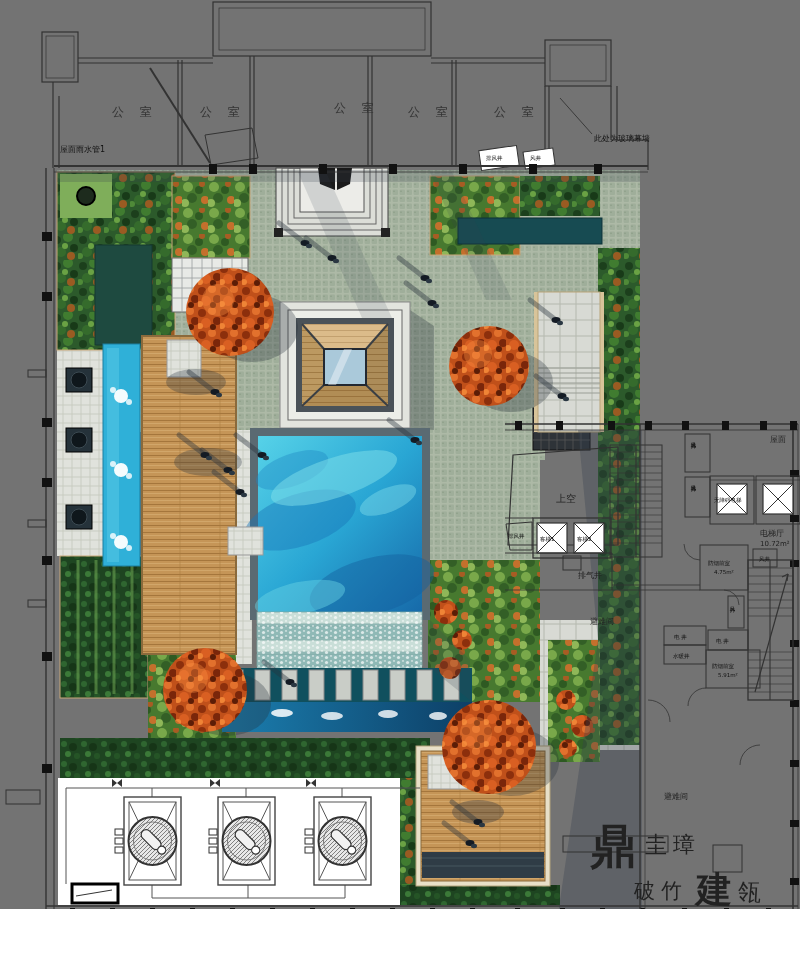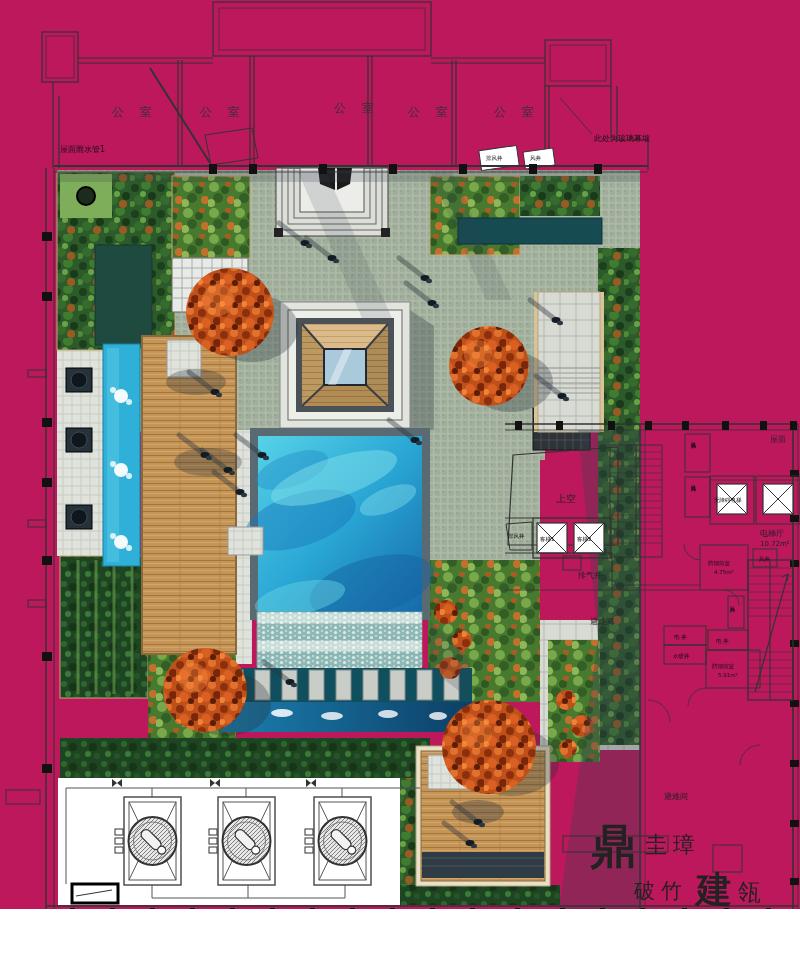--- a/index.html
+++ b/index.html
@@ -1,16 +1,16 @@
 <!DOCTYPE html>
 <html><head>
 <meta charset="utf-8">
 <style>
   html,body{margin:0;padding:0;background:#ffffff;}
-  #stage{position:relative;width:800px;height:909px;background:#be185d;overflow:hidden;
+  #stage{position:relative;width:800px;height:909px;background:#737373;overflow:hidden;
          font-family:"DejaVu Sans",sans-serif;}
   svg text{font-family:"DejaVu Sans",sans-serif;fill:#222;}
   .cad{font-size:8px;}
   .vt{writing-mode:vertical-rl;text-orientation:upright;}
   .roomlab{font-size:12px;letter-spacing:6px;fill:#333;}
   .note{font-size:8px;fill:#111;}
   .tiny{font-size:5.5px;fill:#111;}
   .wm-seal{font-family:"DejaVu Serif",serif;font-weight:bold;}
 </style>
 </head>

